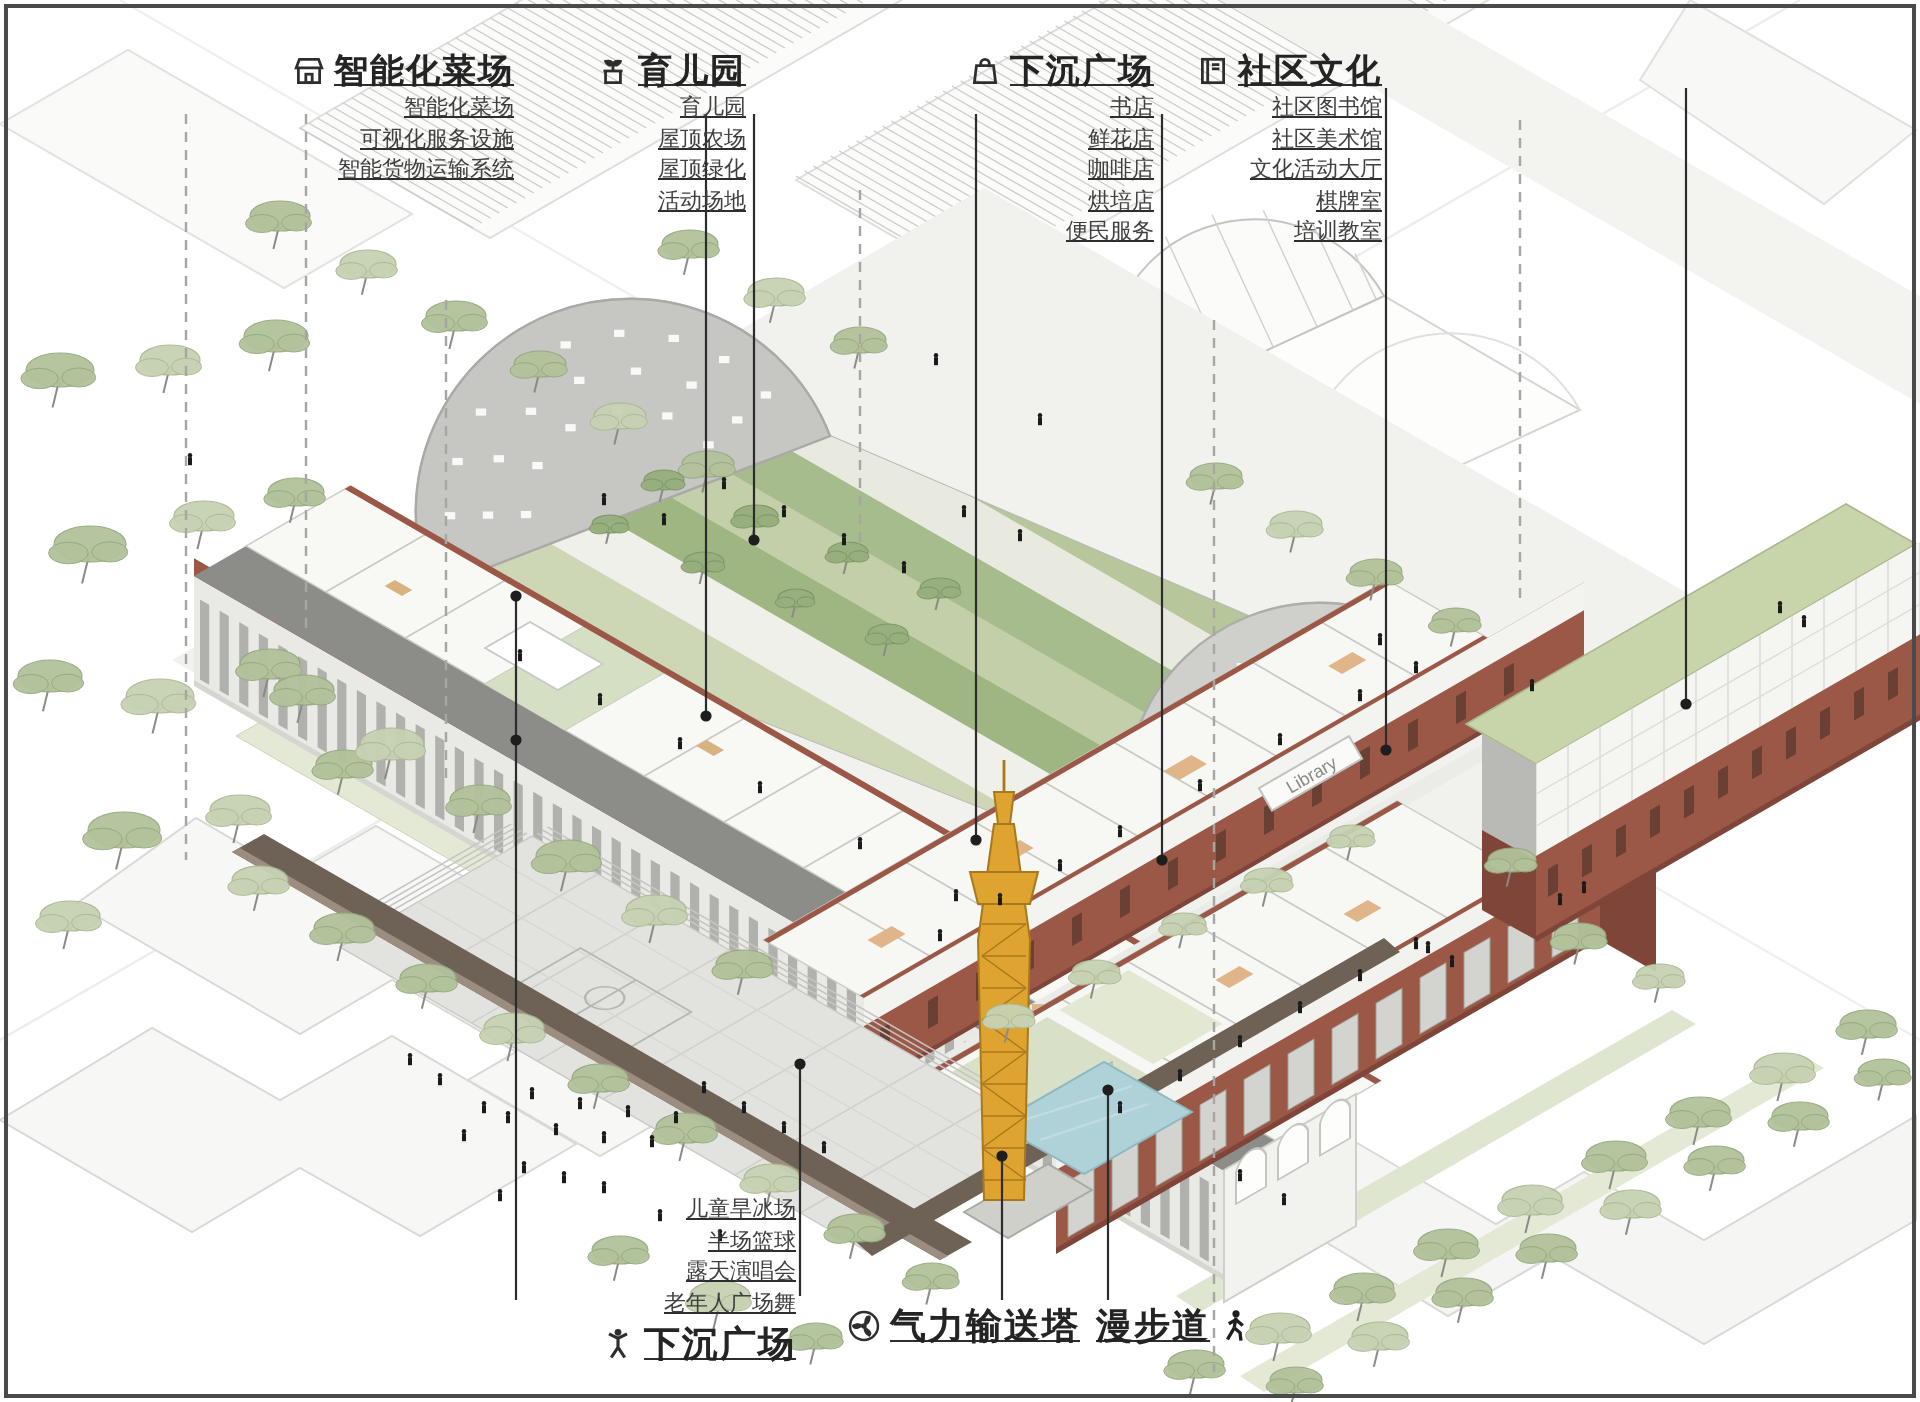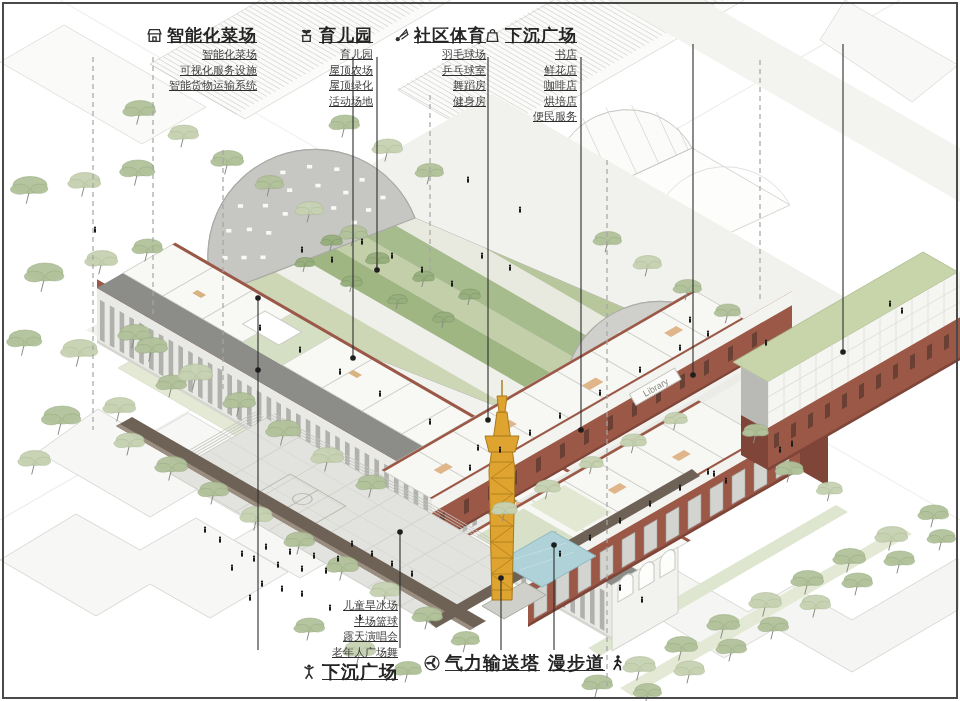--- a/index.html
+++ b/index.html
@@ -1057,54 +1057,55 @@
           </svg>
         </span>
     <span>育儿园</span>
   </div>
   <div class="i">育儿园</div>
   <div class="i">屋顶农场</div>
   <div class="i">屋顶绿化</div>
   <div class="i">活动场地</div>
 </div>
 
-<div class="lg top" style="right:474px;top:24px">
-  <div class="t">
-    <span class="ic">
-          <svg width="17" height="17" viewBox="0 0 16 16" fill="none" stroke="#2e2e2e" stroke-width="1.2">
-            <circle cx="4.5" cy="11.5" r="2" fill="#2e2e2e" stroke="none"></circle>
-            <path d="M6,10 L12.5,2.5 L14,7 L8,11.5"></path>
-            <path d="M7.5,8.5 L13,5"></path>
-          </svg>
-        </span>
-    <span>社区体育</span>
-  </div>
-  <div class="i">羽毛球场</div>
-  <div class="i">乒乓球室</div>
-  <div class="i">舞蹈房</div>
-  <div class="i">健身房</div>
-</div>
 
 <div class="lg top" style="right:383px;top:24px">
   <div class="t">
     <span class="ic">
           <svg width="17" height="17" viewBox="0 0 16 16" fill="none" stroke="#2e2e2e" stroke-width="1.3">
             <path d="M4,5.5 H12 L13,13.5 H3 Z"></path>
             <path d="M6,5.5 V4.5 a2,2 0 0 1 4,0 V5.5"></path>
           </svg>
         </span>
     <span>下沉广场</span>
   </div>
   <div class="i">书店</div>
   <div class="i">鲜花店</div>
   <div class="i">咖啡店</div>
   <div class="i">烘培店</div>
   <div class="i">便民服务</div>
 </div>
 
+<div class="lg top" style="right:269px;top:24px">
+  <div class="t">
+    <span class="ic">
+          <svg width="17" height="17" viewBox="0 0 16 16" fill="none" stroke="#2e2e2e" stroke-width="1.3">
+            <rect x="3" y="2.5" width="10" height="11"></rect>
+            <path d="M5.5,2.5 V13.5"></path>
+            <path d="M7.5,5 H11 M7.5,7 H11"></path>
+          </svg>
+        </span>
+    <span>社区文化</span>
+  </div>
+  <div class="i">社区图书馆</div>
+  <div class="i">社区美术馆</div>
+  <div class="i">文化活动大厅</div>
+  <div class="i">棋牌室</div>
+  <div class="i">培训教室</div>
+</div>
 
 
 
 <div class="lg bot" style="right:562px;top:598px">
   <div class="i">儿童旱冰场</div>
   <div class="i">半场篮球</div>
   <div class="i">露天演唱会</div>
   <div class="i">老年人广场舞</div>
   <div class="t">
     <span class="ic">

